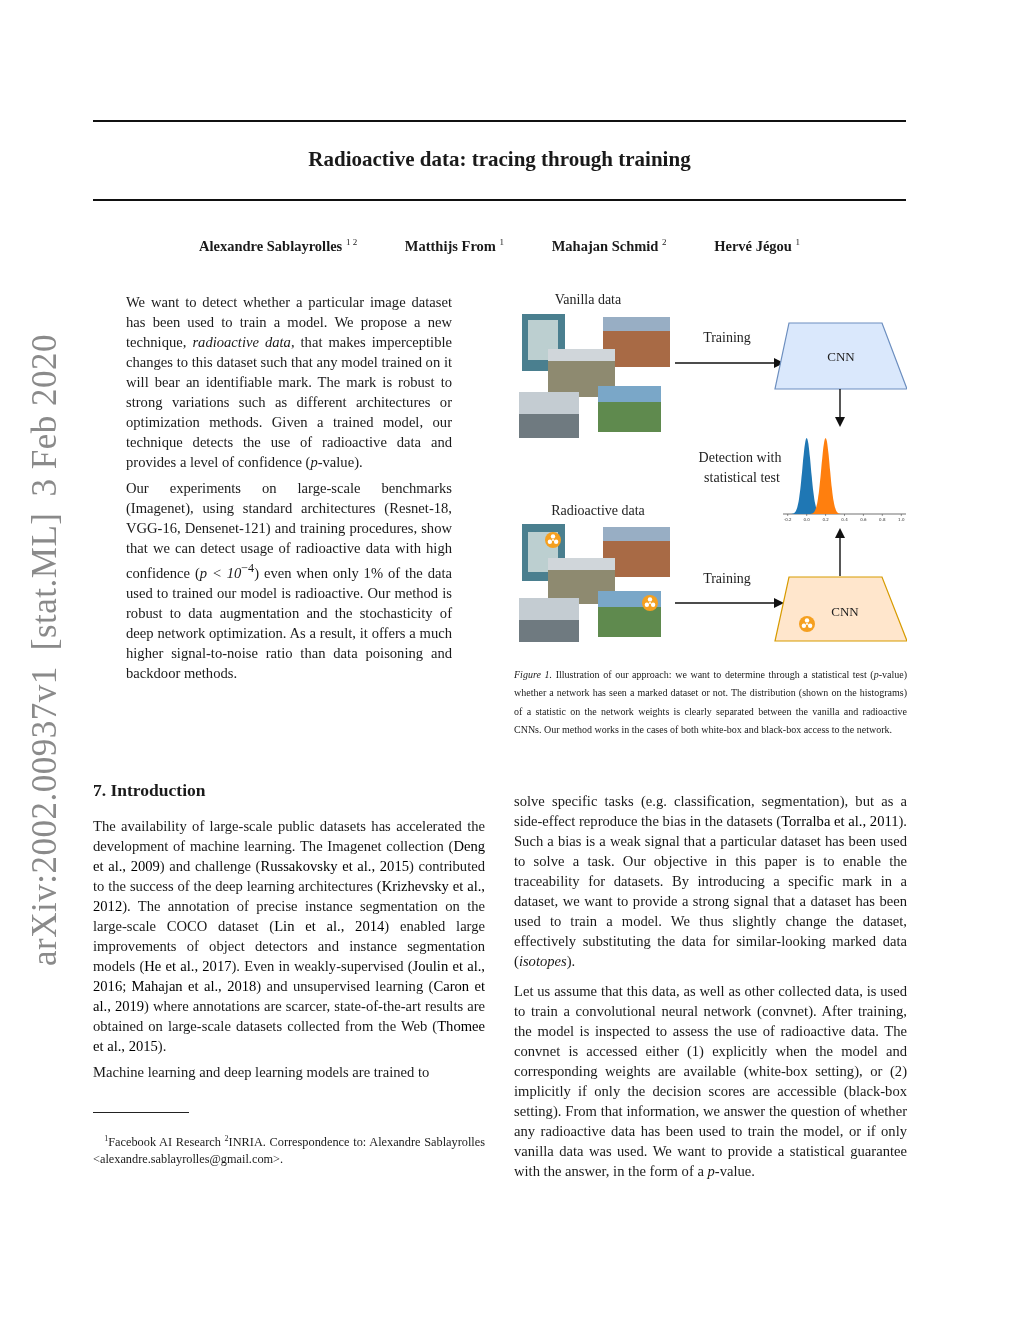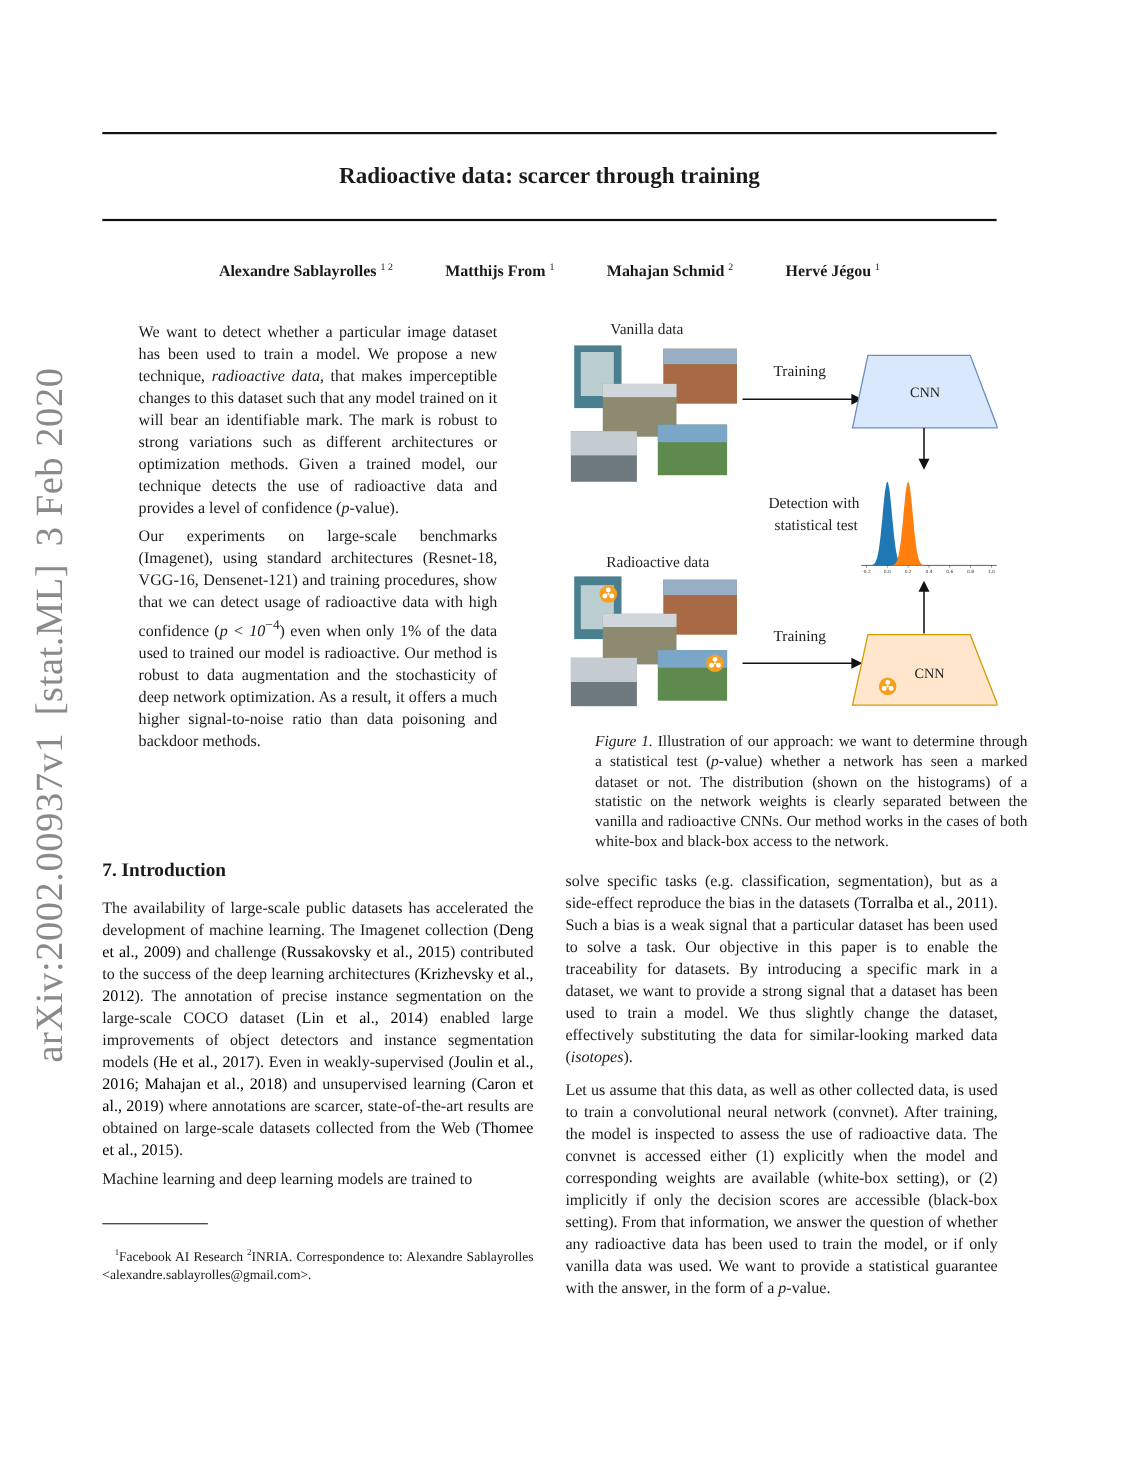--- a/index.html
+++ b/index.html
@@ -22,34 +22,34 @@
   #intro-body { top: 816px; }
   .cite { color: #000000; }
   #footnote-rule { position: absolute; left: 93px; top: 1112px; width: 96px; height: 1px; background: #222; }
   #footnote { position: absolute; left: 93px; width: 392px; top: 1130px; font-size: 12.3px; line-height: 17px; text-align: justify; }
   #footnote sup { font-size: 8px; }
   #arxiv-stamp { position: absolute; left: 45px; top: 650px; transform: translate(-50%,-50%) rotate(-90deg);
                  white-space: nowrap; font-size: 35px; color: #8a8a8a; letter-spacing: 0.5px; }
   #arxiv-stamp .gap { display: inline-block; width: 16px; }
   #figure { position: absolute; left: 514px; top: 286px; width: 393px; height: 375px; }
   #figure svg { width: 393px; height: 375px; }
-  #caption { position: absolute; left: 514px; width: 393px; top: 666px; font-size: 14px; line-height: 18.3px; text-align: justify; margin-left: 27px; }
+  #caption { position: absolute; left: 514px; width: 393px; top: 666px; font-size: 10px; line-height: 18.3px; text-align: justify; }
   #caption .fig-label { font-style: italic; }
   #right-body { top: 791px; }
   .fig-text { font-family: "Liberation Serif", "DejaVu Serif", serif; fill: #222; }
 </style>
 </head>
 <body>
 
 <div id="arxiv-stamp">
   <span>arXiv:2002.00937v1</span><span class="gap"></span><span>[stat.ML]</span><span class="gap"></span><span>3 Feb 2020</span>
 </div>
 
 <div class="rule" style="top:120px"></div>
-<div id="title">Radioactive data: scarcer through training</div>
+<div id="title">Radioactive data: tracing through training</div>
 <div class="rule" style="top:199px"></div>
 
 <div id="authors">
   <span class="a"><span>Alexandre Sablayrolles</span> <sup>1 2</sup></span>
   <span class="a"><span>Matthijs From</span> <sup>1</sup></span>
   <span class="a"><span>Mahajan Schmid</span> <sup>2</sup></span>
   <span class="a"><span>Hervé Jégou</span> <sup>1</sup></span>
 </div>
 
 <div id="abstract">

